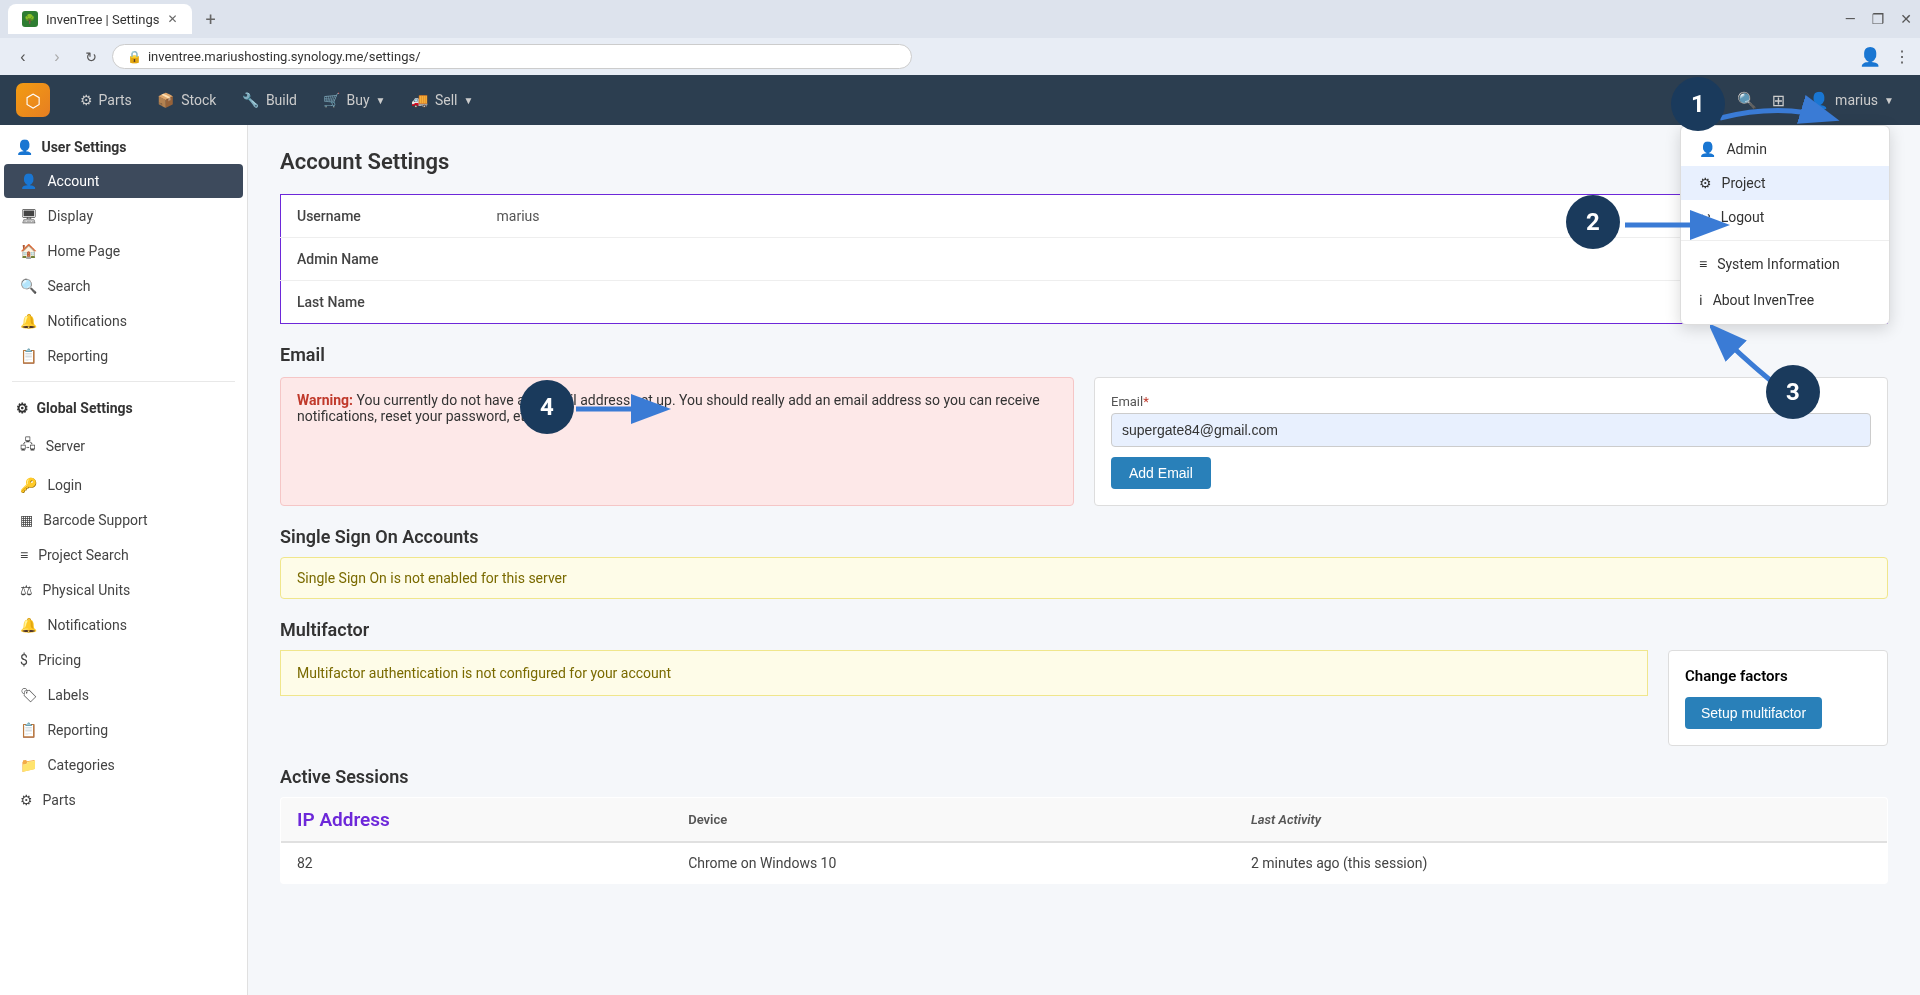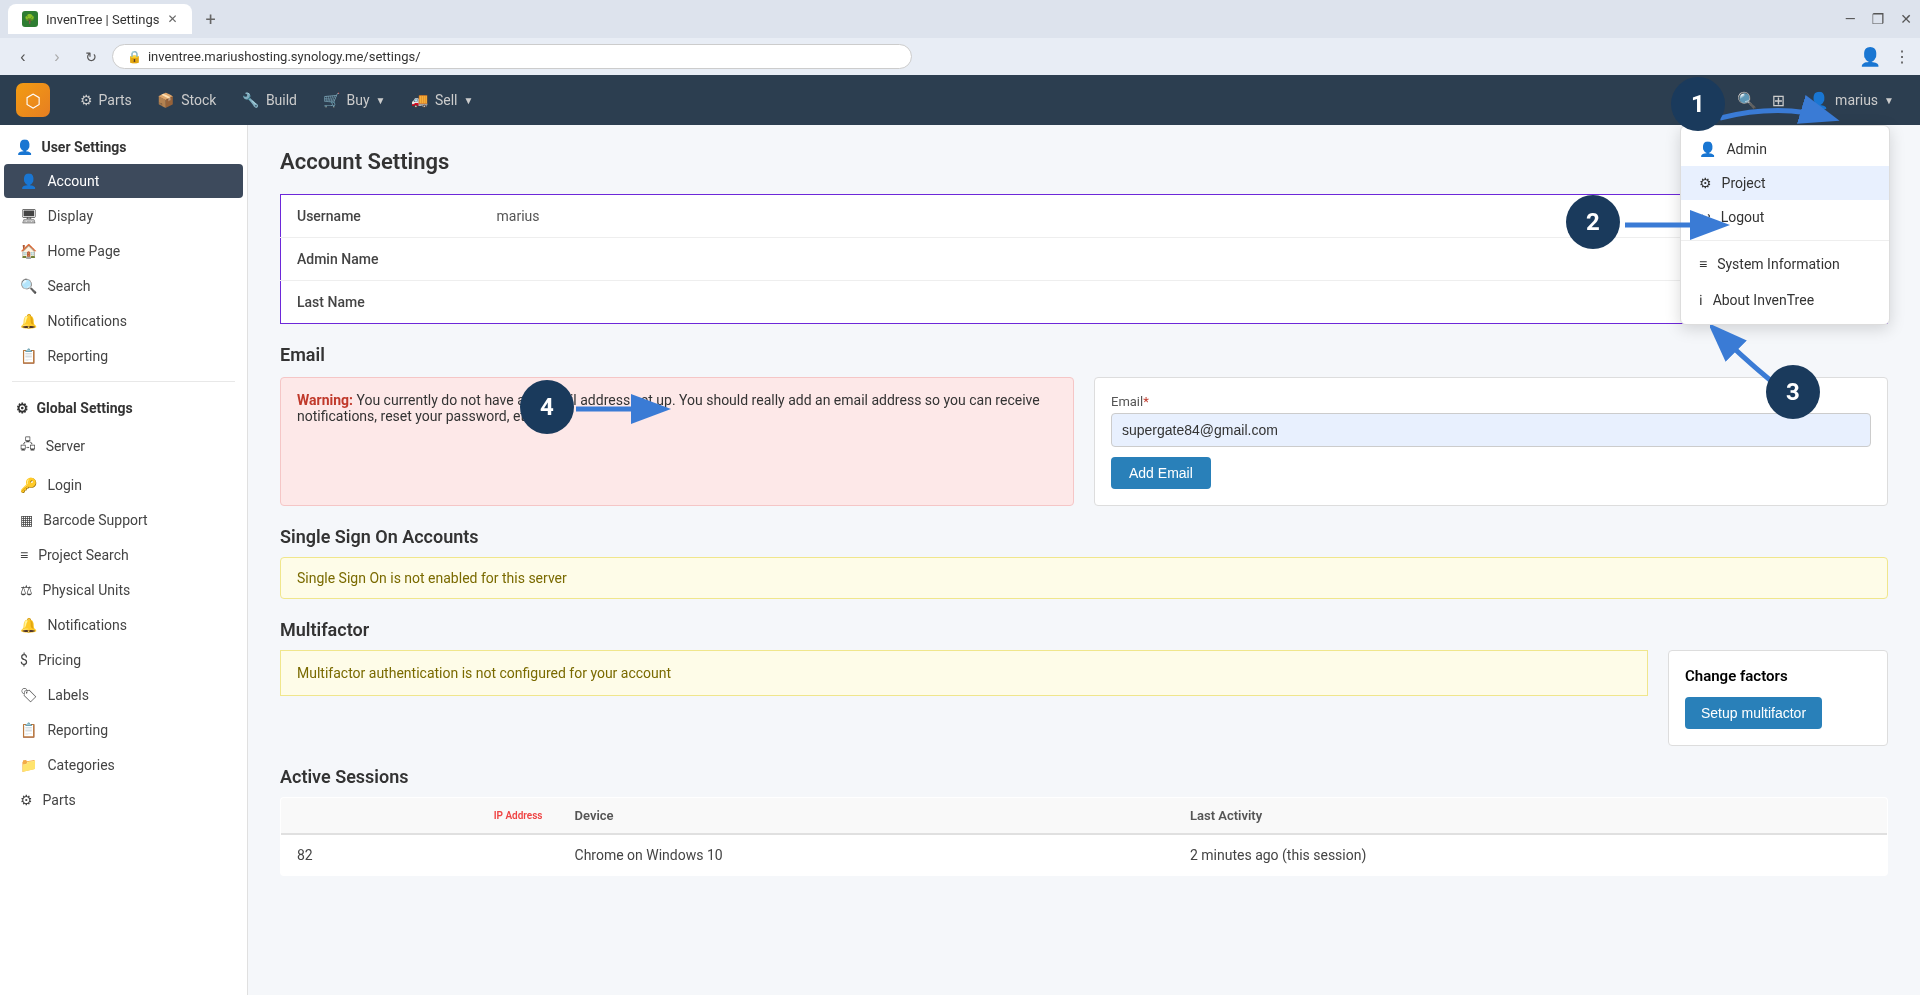--- a/index.html
+++ b/index.html
@@ -216,27 +216,27 @@
         <div style="background:white;border:1px solid #ddd;border-radius:4px;padding:16px;min-width:220px;">
           <div style="font-weight:600;font-size:15px;margin-bottom:12px;">Change factors</div>
           <button style="background:#2980b9;color:white;border:none;border-radius:4px;padding:8px 16px;font-size:14px;cursor:pointer;">Setup multifactor</button>
         </div>
       </div>
 
       <h3 style="font-size:18px;font-weight:600;color:#333;margin-bottom:10px;">Active Sessions</h3>
       <table style="width:100%;border-collapse:collapse;background:white;border:1px solid #ddd;border-radius:4px;overflow:hidden;">
         <thead>
           <tr>
-            <th style="padding:10px 16px;text-align:right;font-size:10px;font-weight:600;color:#ef4444;background:#f9f9f9;border-bottom:2px solid #e0e0e0;">
+            <th style="padding:10px 16px;text-align:left;font-size:19px;font-weight:600;color:#6d28d9;background:#f9f9f9;border-bottom:2px solid #e0e0e0;">
               <span>IP Address</span>
             </th>
             <th style="padding:10px 16px;text-align:left;font-size:13px;font-weight:600;color:#555;background:#f9f9f9;border-bottom:2px solid #e0e0e0;">
               <span>Device</span>
             </th>
-            <th style="padding:10px 16px;text-align:left;font-size:13px;font-weight:600;color:#555;background:#f9f9f9;border-bottom:2px solid #e0e0e0;">
+            <th style="padding:10px 16px;text-align:left;font-size:13px;font-weight:600;color:#555;background:#f9f9f9;border-bottom:2px solid #e0e0e0;font-style:italic;">
               <span>Last Activity</span>
             </th>
           </tr>
         </thead>
         <tbody>
           <tr>
             <td style="padding:10px 16px;font-size:14px;color:#444;">82</td>
             <td style="padding:10px 16px;font-size:14px;color:#444;">Chrome on Windows 10</td>
             <td style="padding:12px 16px;font-size:14px;color:#444;">2 minutes ago (this session)</td>
           </tr>

